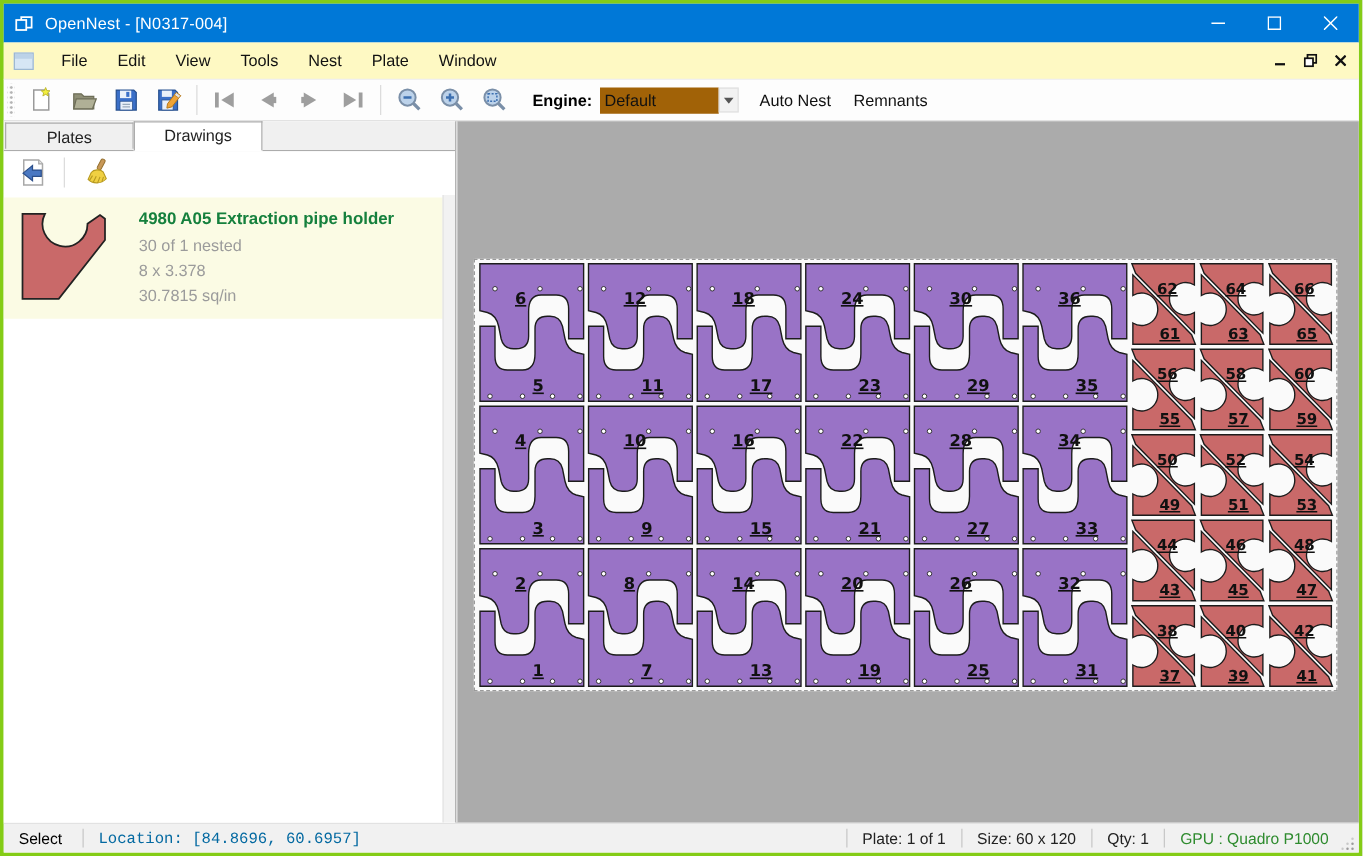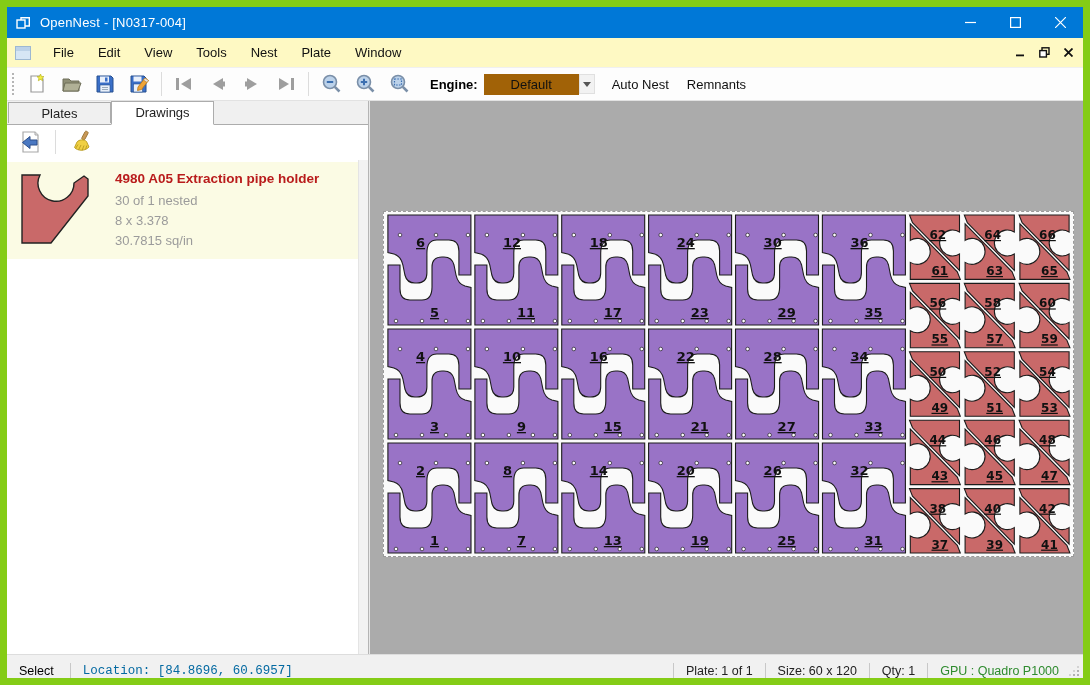--- a/index.html
+++ b/index.html
@@ -1,37 +1,37 @@
 <!DOCTYPE html>
 <html><head>
 <meta charset="utf-8">
 <style>
   * { margin:0; padding:0; box-sizing:border-box; }
   html,body { width:1090px; height:685px; font-family:"Liberation Sans","DejaVu Sans",sans-serif; font-size:13px; background:#fff; overflow:hidden; }
-  .window { width:1090px; height:685px; border:7px solid #84cc16; display:flex; flex-direction:column; background:#fff; position:relative; }
+  .window { width:1090px; height:685px; border:3px solid #84cc16; display:flex; flex-direction:column; background:#fff; position:relative; }
 
   
   .titlebar { height:31px; background:#0078D7; display:flex; align-items:center; color:#fff; flex:0 0 auto; }
   .titlebar .appicon { width:16px; height:16px; margin:0 8px 0 9px; position:relative; }
   .titlebar .title { font-size:13px; letter-spacing:.2px; }
   .titlebar .spacer { flex:1; }
   .tb-btn { width:45px; height:31px; display:flex; align-items:center; justify-content:center; }
   .tb-btn svg { display:block; }
 
   
   .menubar { height:30px; background:#fef9c3; display:flex; align-items:center; border-bottom:1px solid #f0f0f0; flex:0 0 auto; }
   .mdi-icon { width:16px; height:14px; border:1px solid #9db8d2; background:#d6e6f5; margin:0 10px 0 8px; position:relative; }
   .mdi-icon::before { content:""; position:absolute; left:0; top:0; right:0; height:4px; background:#bcd2e8; }
   .menu-item { padding:6px 12px; color:#111; cursor:default; }
   .menubar .spacer { flex:1; }
   .mdi-controls { display:flex; align-items:center; gap:14px; padding-right:10px; }
   .mdi-controls span { display:flex; align-items:center; }
 
   
-  .toolbar { height:33px; background:#fdfdfd; border-bottom:1px solid #e2e2e2; display:flex; align-items:center; flex:0 0 auto;text-align:center; }
+  .toolbar { height:33px; background:#fdfdfd; border-bottom:1px solid #e2e2e2; display:flex; align-items:center; flex:0 0 auto; }
   .grip { width:6px; height:26px; margin:0 4px 0 3px; background-image:radial-gradient(#b5b5b5 1px, transparent 1.2px); background-size:4px 4px; background-position:1px 1px; }
   .tool-btn { width:34px; height:30px; display:flex; align-items:center; justify-content:center; }
   .tool-sep { width:1px; height:24px; background:#dcdcdc; margin:0 5px; }
   .engine-label { font-weight:bold; margin:0 6px 0 14px; }
   .engine-combo { display:flex; align-items:center; }
   .engine-value { width:95px; padding:3px 4px; background:#a16207; color:#111; }
   .engine-caret { width:16px; height:20px; display:flex; align-items:center; justify-content:center; background:#f2f2f2; border:1px solid #e0e0e0; }
   .flat-btn { padding:5px 9px; color:#111; }
 
   
@@ -39,31 +39,31 @@
   .panel { width:362px; background:#fff; border-right:1px solid #b4b4b4; display:flex; flex-direction:column; position:relative; }
   .tabstrip { height:24px; background:#f0f0f0; display:flex; align-items:center; border-bottom:1px solid #acacac; padding-left:1px; }
   .tab { padding:3px 0 4px; width:103px; text-align:center; border:1px solid #acacac; border-bottom:none; background:#f0f0f0; color:#222; height:21px; }
   .tab.active { background:#fff; height:24px; margin-bottom:-1px; border-bottom:1px solid #fff; font-size:13px; }
   .panel-toolbar { height:34px; display:flex; align-items:center; padding-left:6px; background:#fff; }
   .panel-toolbar .tool-sep { margin:0 8px; }
   .drawing-list { flex:1; overflow:hidden; background:#fff; padding-top:3px; }
   .drawing-item { display:flex; background:#fbfbe4; padding:7px 8px 8px 10px; gap:16px; }
   .thumb { width:82px; display:flex; align-items:flex-start; justify-content:center; }
   .d-info { flex:1; padding-top:2px; }
-  .d-title { font-weight:bold; font-size:13.5px; color:#b91c1c; margin-bottom:5px; }
+  .d-title { font-weight:bold; font-size:13.5px; color:#15803d; margin-bottom:5px; }
   .d-sub { color:#9b9b9b; font-size:13px; line-height:1.55; }
   .panel-scroll { position:absolute; right:0; top:59px; bottom:0; width:10px; background:#f2f2f2; border-left:1px solid #e4e4e4; }
 
   
   .canvas { flex:1; background:#ababab; position:relative; overflow:hidden; border-left:1px solid #e8e8e8; }
   .plate { position:absolute; left:13px; top:110px; width:691px; height:346px; background:#fafafa; border:1px dashed #9a9a9a; }
   .plate svg { display:block; }
 
   
-  .statusbar { height:24px; background:#f1f1f1; border-top:1px solid #dddddd; display:flex; align-items:flex-end; font-size:12.5px; color:#222; flex:0 0 auto; }
+  .statusbar { height:24px; background:#f1f1f1; border-top:1px solid #dddddd; display:flex; align-items:center; font-size:12.5px; color:#222; flex:0 0 auto; }
   .sb-sep { width:1px; height:15px; background:#c8c8c8; margin:0 2px; }
   .sb-item { padding:0 10px; white-space:nowrap; }
   .sb-select { padding:0 14px 0 12px; color:#000; }
   .sb-loc { color:#0369a1;font-family:Liberation Mono, monospace; }
   .statusbar .spacer { flex:1; }
   .sb-gpu { color:#2e8b2e; }
   .sb-grip { width:12px; height:18px; margin-right:2px; align-self:flex-end; }
 </style>
 </head>
 <body>

